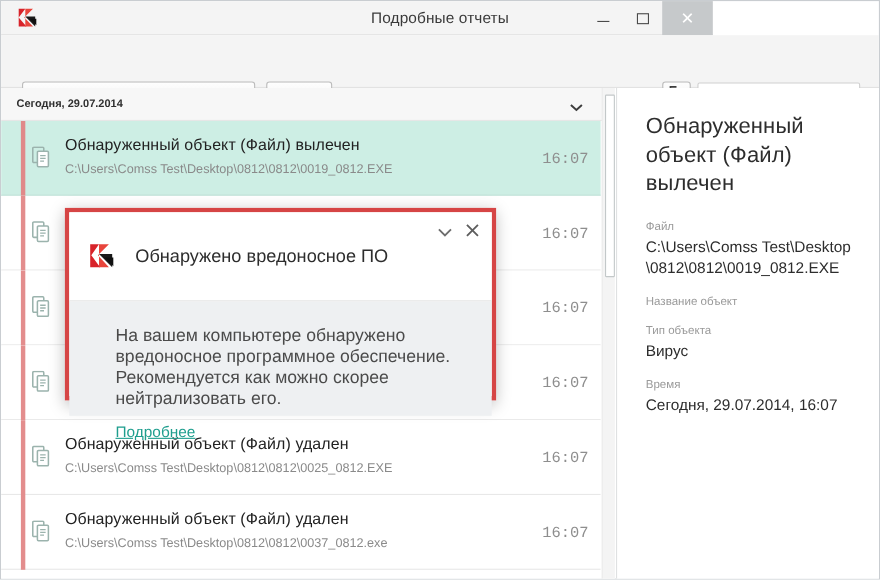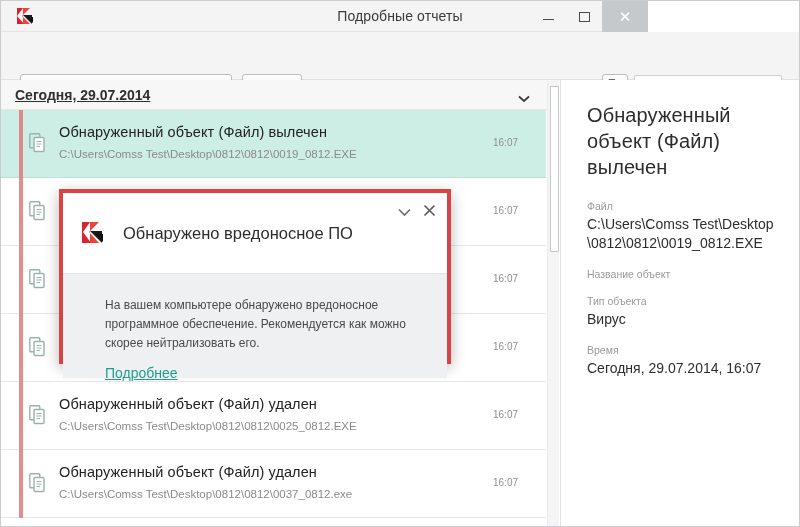--- a/index.html
+++ b/index.html
@@ -89,21 +89,21 @@
   
   .list-pane {
     position: absolute; left: 0; top: 79px; width: 558px; height: 446px;
     background: #ffffff; overflow: hidden;
   }
   .date-header {
     position: relative; height: 30px; width: 558px;
     background: #f7f7f7; border-bottom: 1px solid #e6e6e6;
     display: flex; align-items: center;
   }
-  .date-header .dtxt { margin-left: 14px; font-size: 14px; color: #2f2f2f; font-weight: 600; text-decoration: underline; }
+  .date-header .dtxt { margin-left: 14px; font-size: 10px; color: #2f2f2f; font-weight: 600; }
   .date-header .dchev { position: absolute; right: 29px; top: 9px; }
 
   .rows { position: relative; }
   .row {
     position: relative; height: 68px; width: 545px;
     border-bottom: 1px solid #e8e8e8;
     background: #ffffff;
   }
   .row.selected { background: #cdeee4; border-bottom-color: #bcdfd5; }
   .row .redbar {
@@ -115,21 +115,21 @@
   .row .rtitle {
     position: absolute; left: 58px; top: 14px;
     font-size: 14.5px; color: #222; letter-spacing: .1px;
   }
   .row .rpath {
     position: absolute; left: 58px; top: 38px;
     font-size: 11.5px; color: #8a8a8a;
   }
   .row .rtime {
     position: absolute; left: 492px; top: 27px;
-    font-size: 10px; color: #8e8e8e;
+    font-size: 14px; color: #8e8e8e; font-family: Liberation Mono, monospace;
   }
 
   
   .vscroll {
     position: absolute; left: 546px; top: 79px; width: 12px; height: 446px;
     background: #f4f4f4; border-left: 1px solid #ececec;
   }
   .vthumb {
     position: absolute; left: 2px; top: 6px; width: 9px; height: 166px;
     background: #ffffff; border: 1px solid #c3c8c9; border-radius: 1px;
@@ -160,21 +160,21 @@
     position: relative; height: 81px; background: #ffffff;
     border-bottom: 1px solid #e3e3e3;
     display: flex; align-items: center;
   }
   .popup-logo { margin-left: 16px; width: 28px; height: 27px; }
   .popup-title { margin-left: 16px; font-size: 16.5px; color: #2d2d2d; }
   .popup-ctrls { position: absolute; right: 11px; top: 10px; display: flex; gap: 12px; align-items: center; }
   .popup-body {
     background: #eef0f2; height: 104px; padding: 22px 22px 0 42px;
   }
-  .popup-text { font-size: 12px; color: #4a4a4a; line-height: 19px; }
+  .popup-text { font-size: 16px; color: #4a4a4a; line-height: 19px; }
   .popup-link {
     display: inline-block; margin-top: 12px;
     font-size: 14px; color: #1f9e8e;
     text-decoration: underline;
   }
 </style>
 </head>
 <body>
 
 <div id="app">

